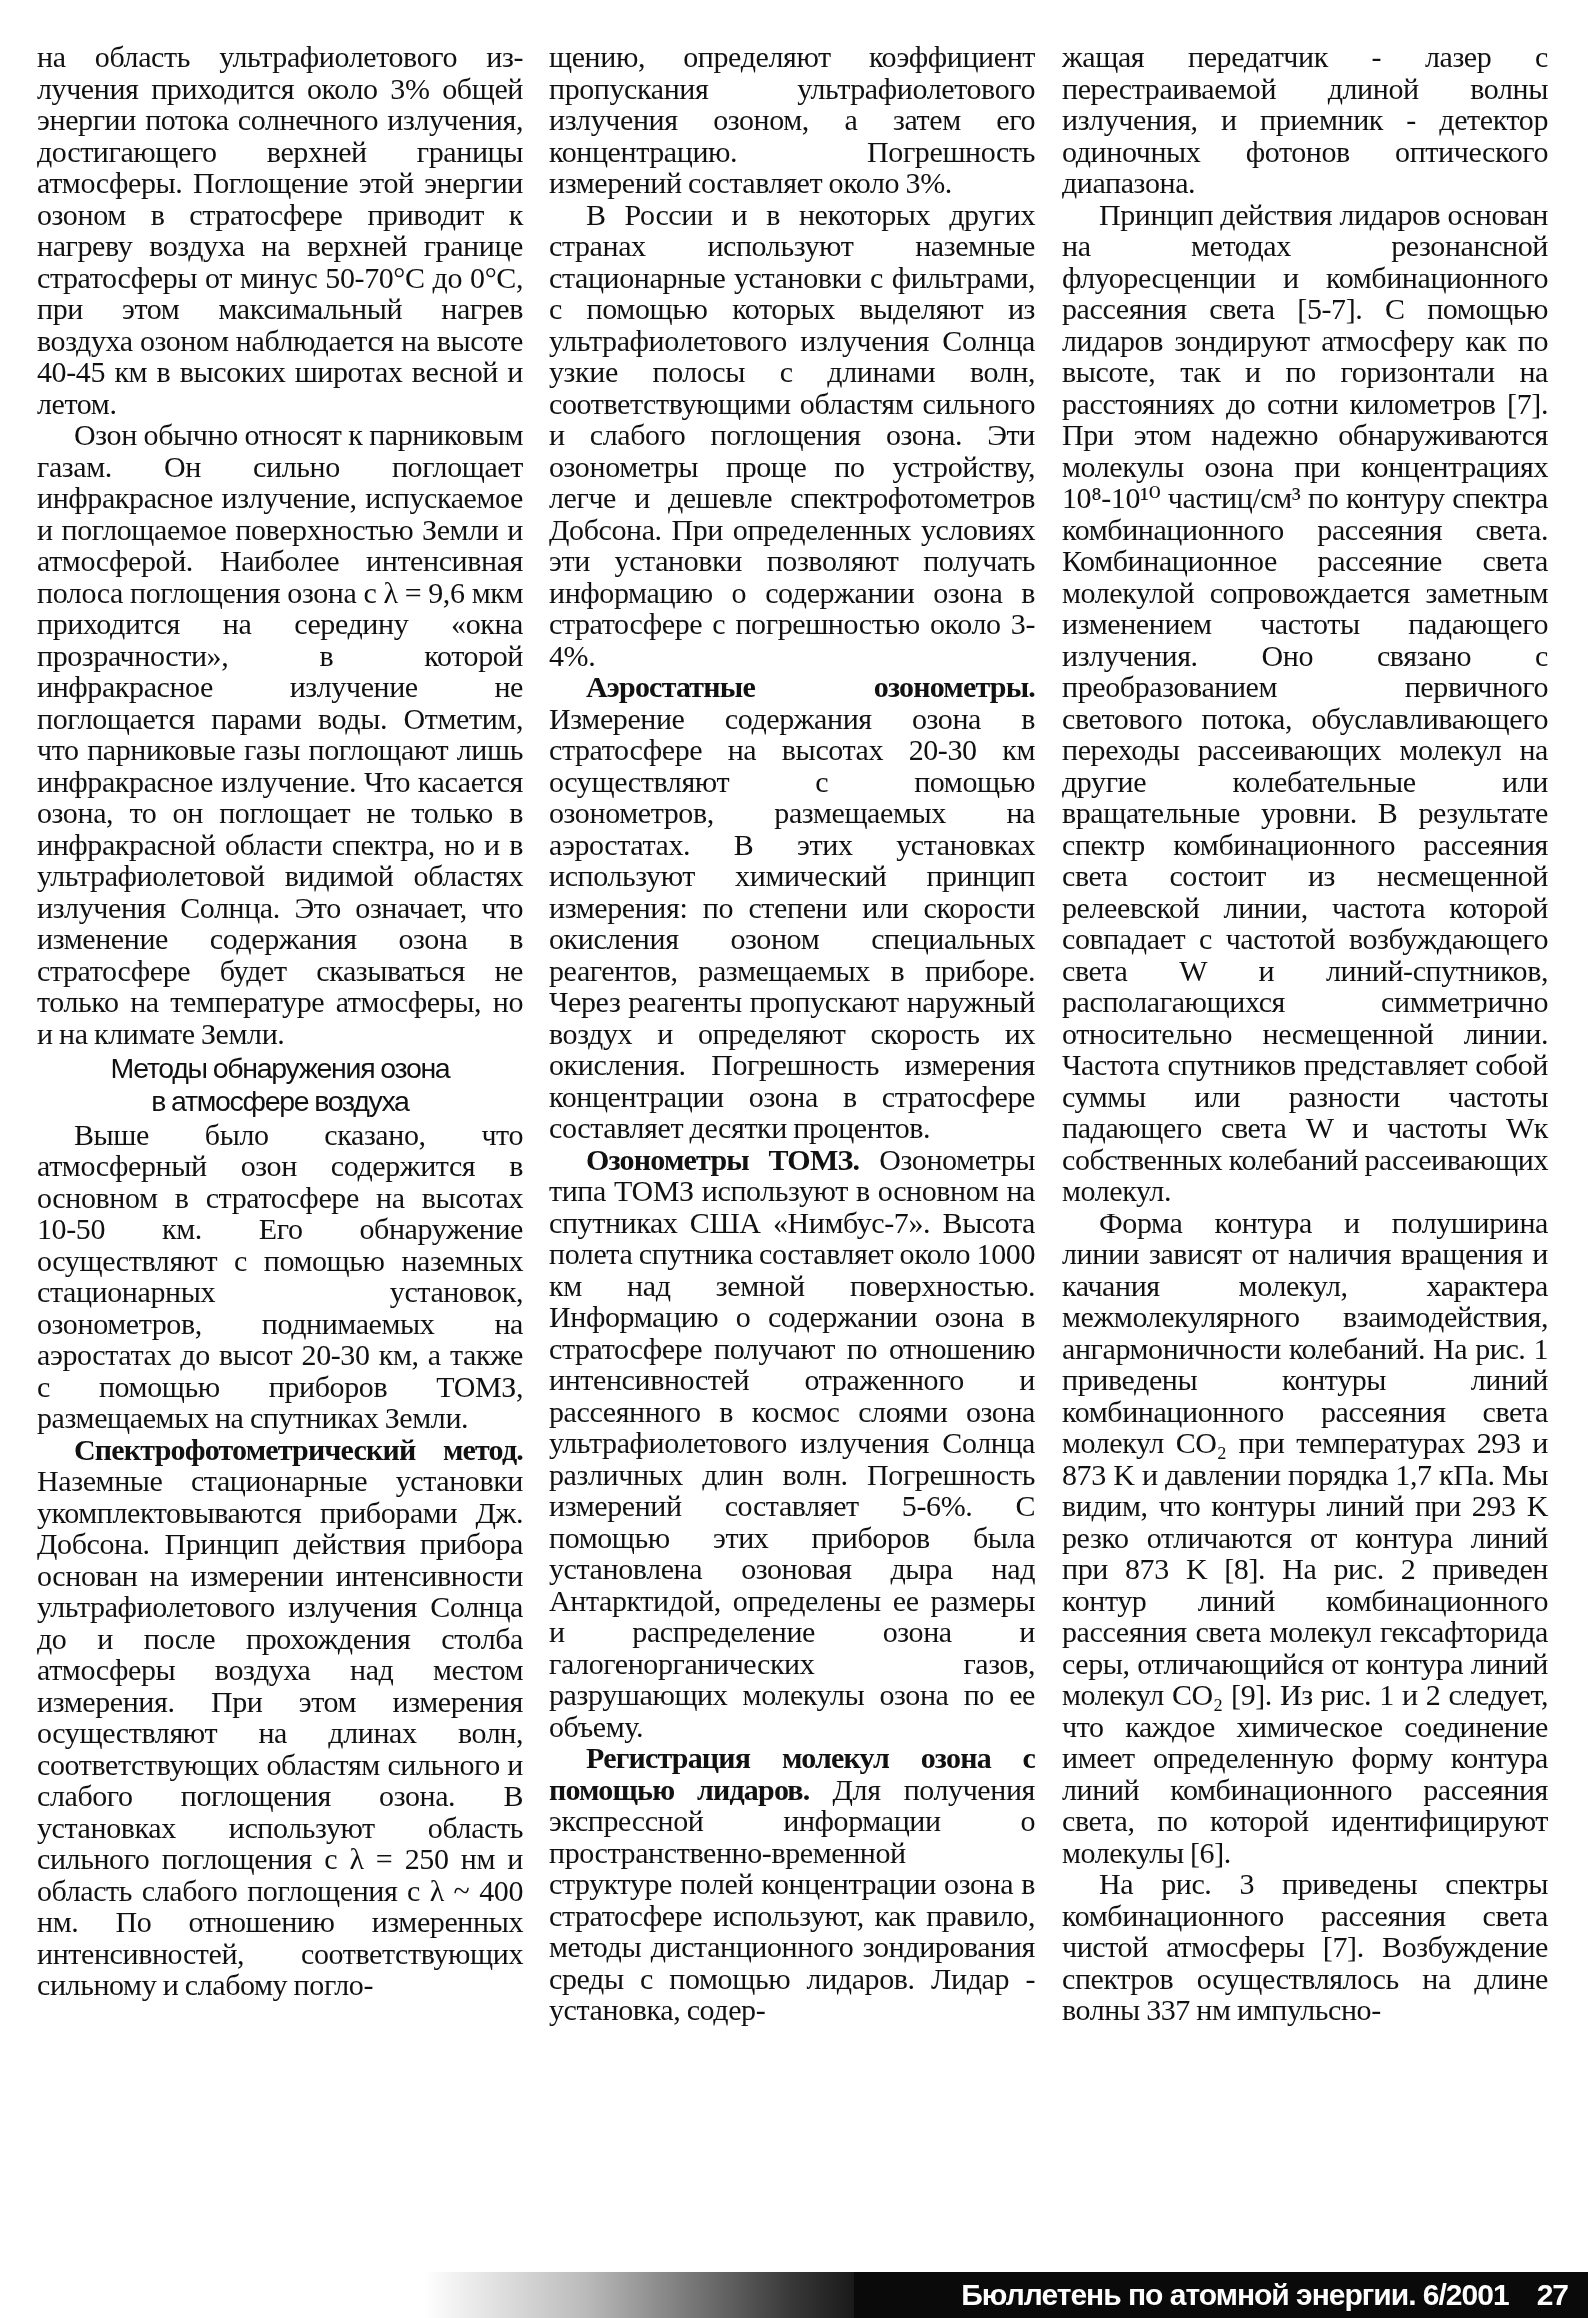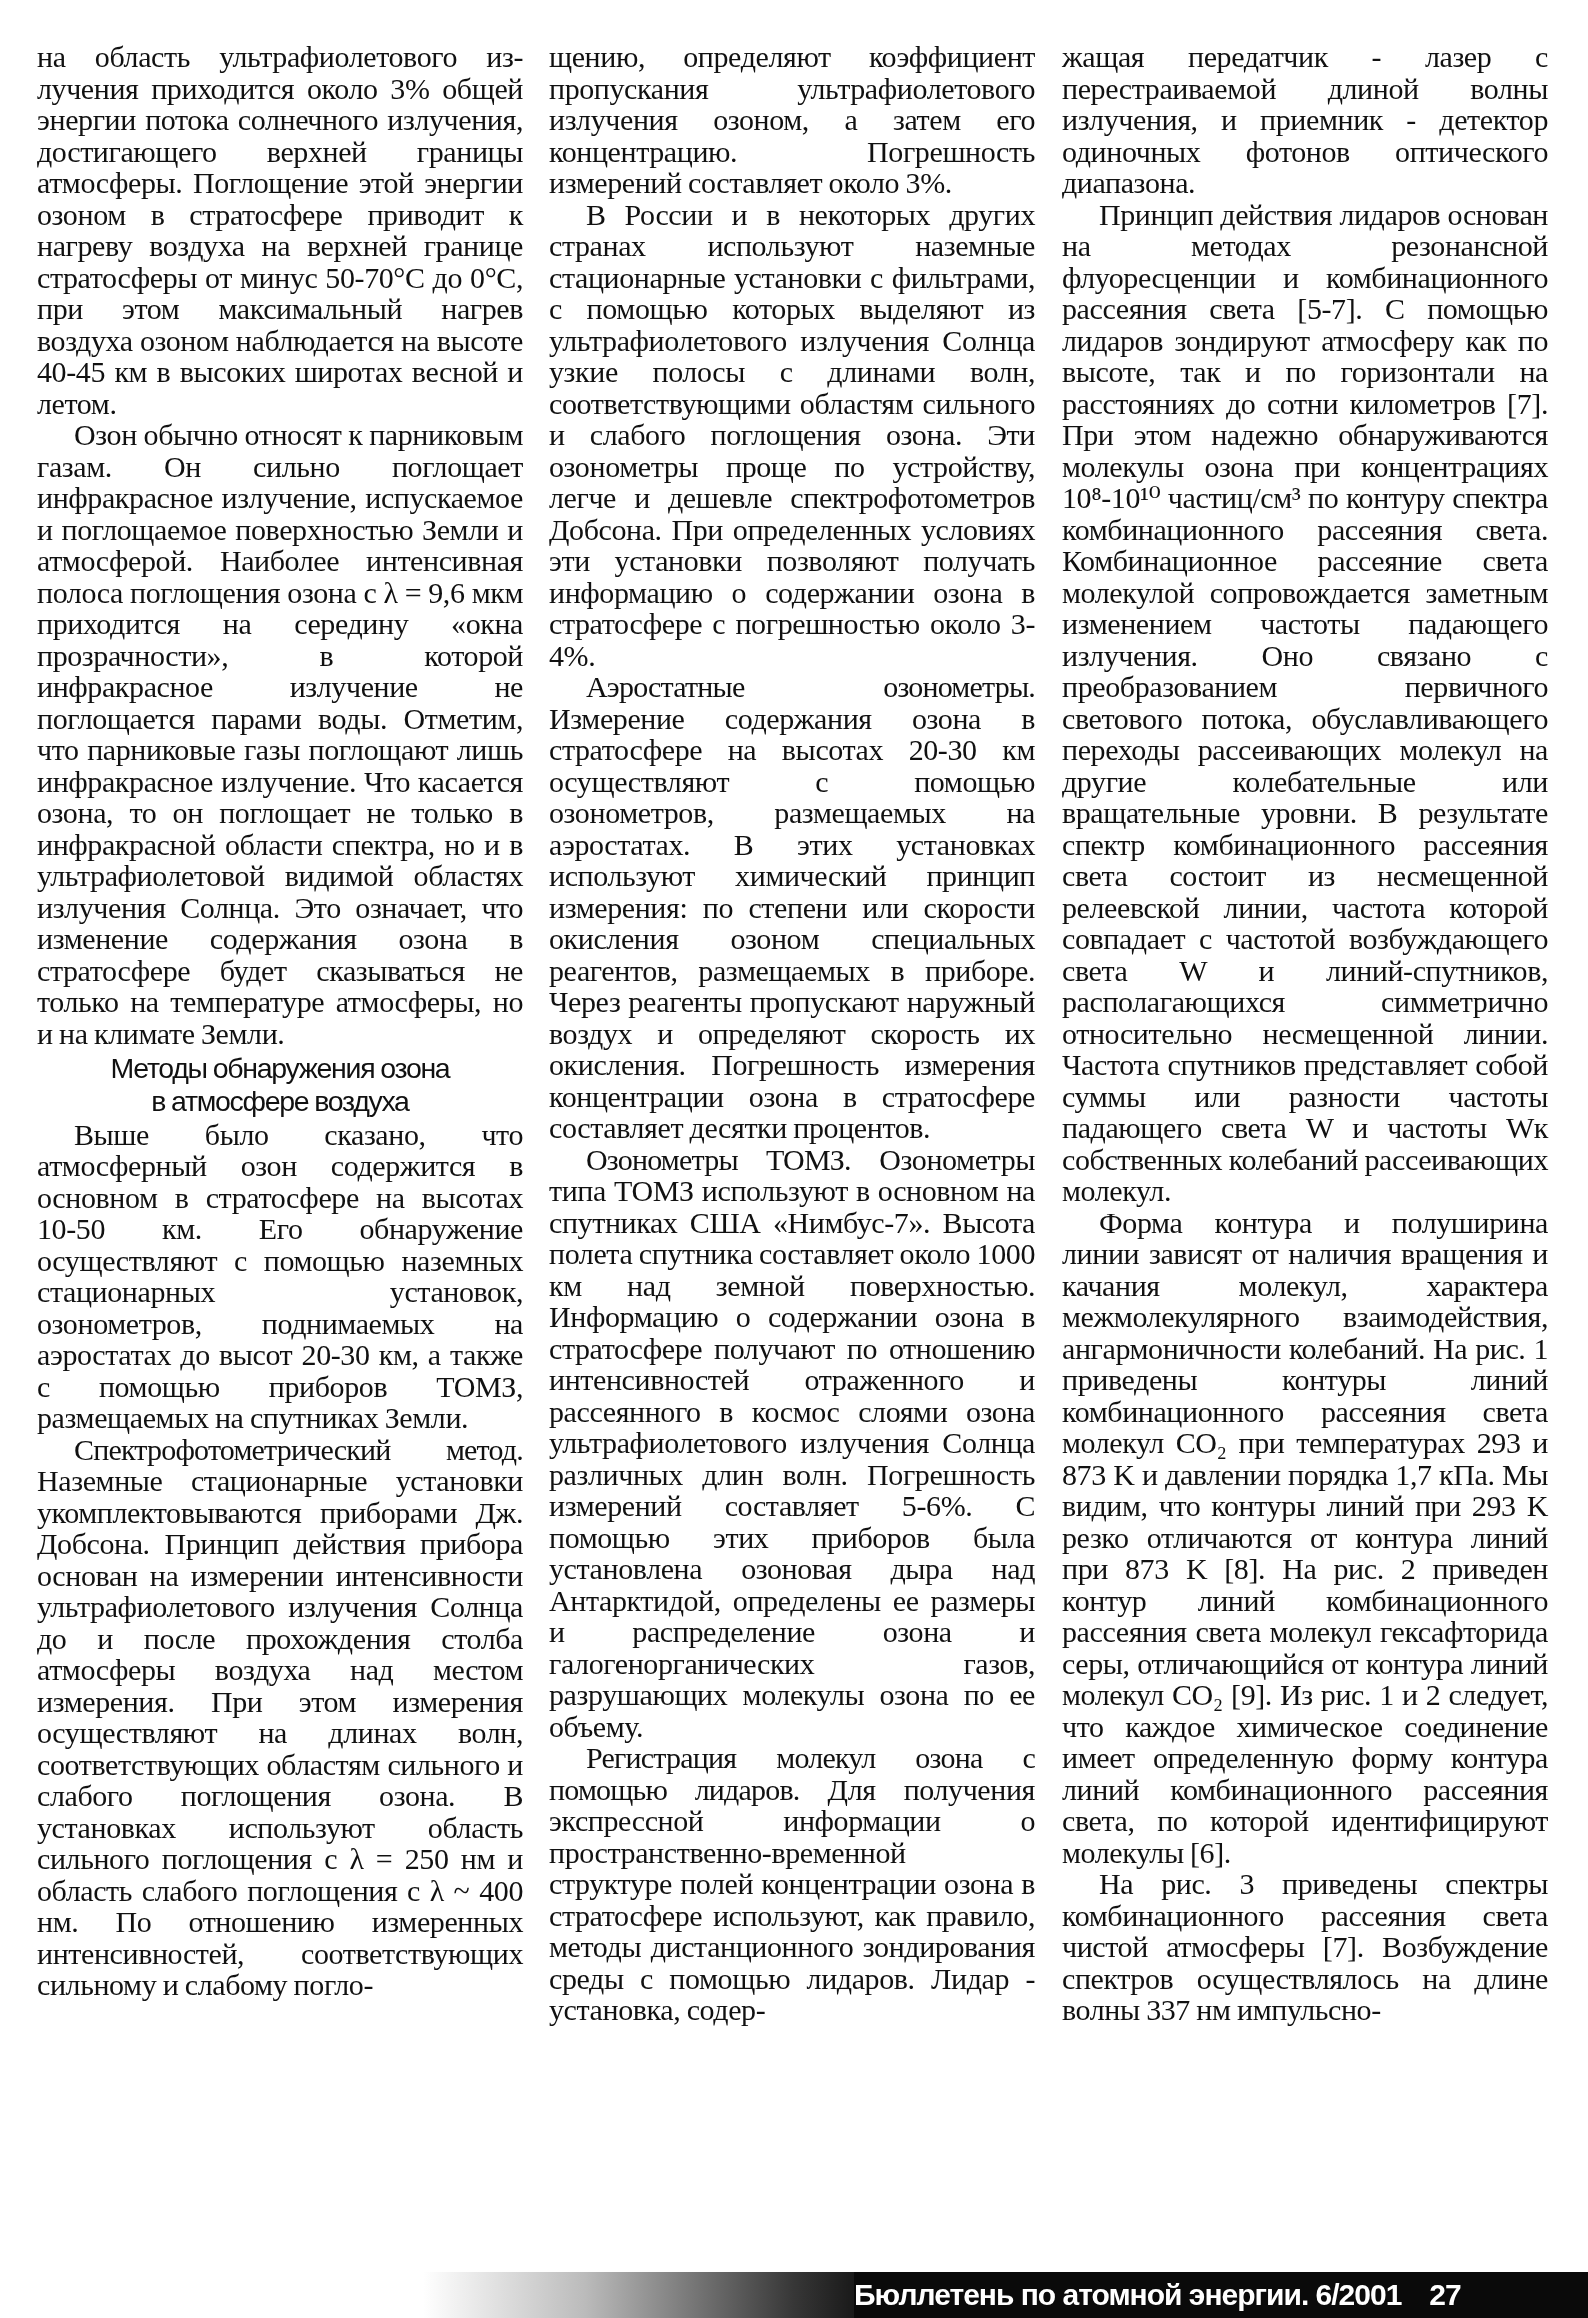--- a/index.html
+++ b/index.html
@@ -16,37 +16,37 @@
     line-height: 31.5px;
     text-align: justify;
     letter-spacing: -0.4px;
     word-spacing: -0.7px;
   }
   .col1 { left: 37px; }
   .col2 { left: 549px; }
   .col3 { left: 1062px; }
   .col p { margin: 0; text-indent: 0; hyphens: manual; }
   .col p.indent { text-indent: 37px; }
-  .lead { font-weight: normal; letter-spacing: -0.8px; }
+  .lead { font-weight: bold; letter-spacing: -0.8px; }
   .heading {
     font-family: "Liberation Sans", "DejaVu Sans", sans-serif;
     font-weight: normal; text-align: center;
     font-size: 28.5px; line-height: 33px; letter-spacing: -1.3px;
     margin: 2.6px 0 1.3px 0;
   }
   .footer-fade {
     position: absolute; left: 423px; top: 2272px; width: 463px; height: 46px;
     background: linear-gradient(90deg, rgba(0,0,0,0) 0%, rgba(60,60,60,0.35) 35%, rgba(20,20,20,0.85) 80%, #0a0a0a 100%);
   }
   .footer-bar {
     position: absolute; left: 854px; top: 2272px; width: 734px; height: 46px;
     background: #0a0a0a; color: #ffffff;
     font-family: "Liberation Sans", "DejaVu Sans", sans-serif;
     font-weight: bold; font-size: 30px; letter-spacing: -1px;
-    display: flex; align-items: center; justify-content: flex-start;
+    display: flex; align-items: center; justify-content: flex-end;
     padding-right: 20px; box-sizing: border-box;
   }
   .footer-bar .pg { margin-left: 28px; }
 </style>
 </head>
 <body>
 
 <div class="page">
 
   <div class="col col1">

